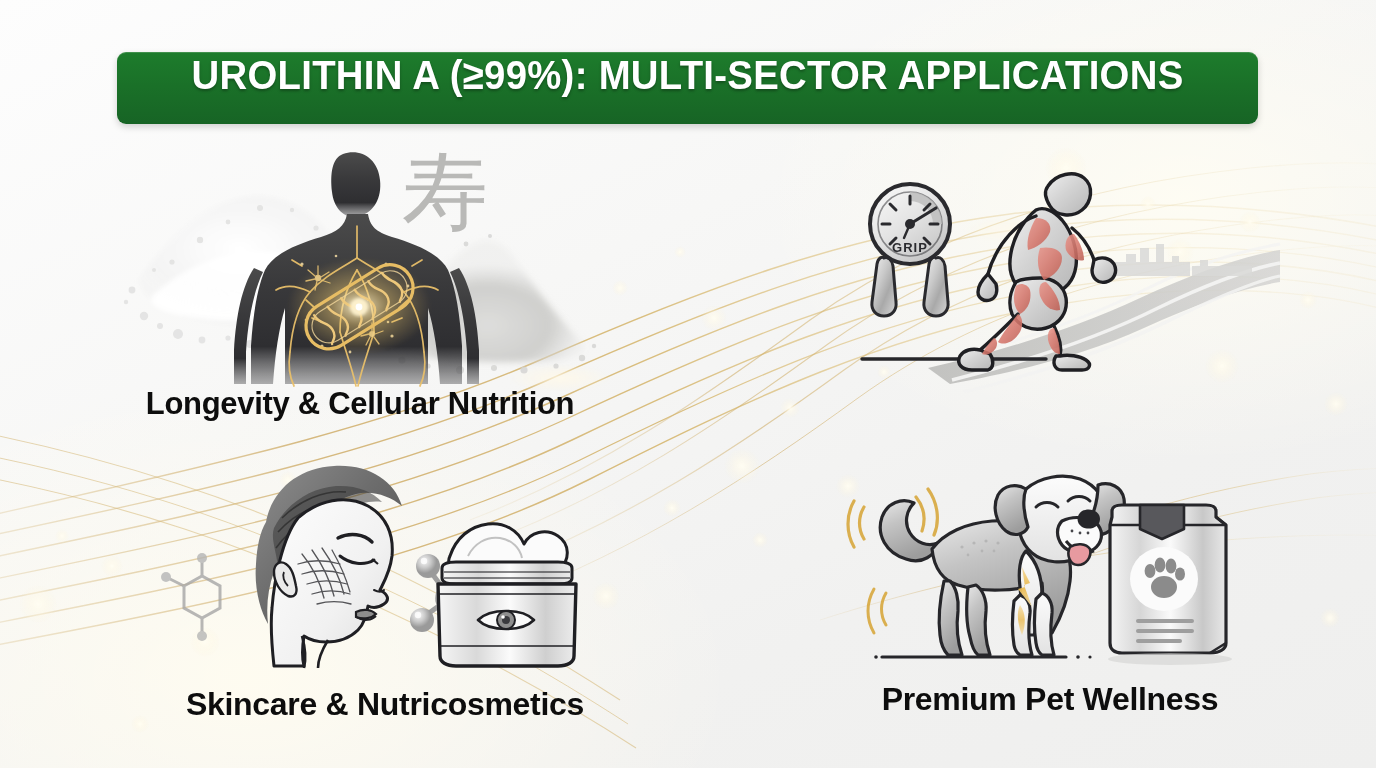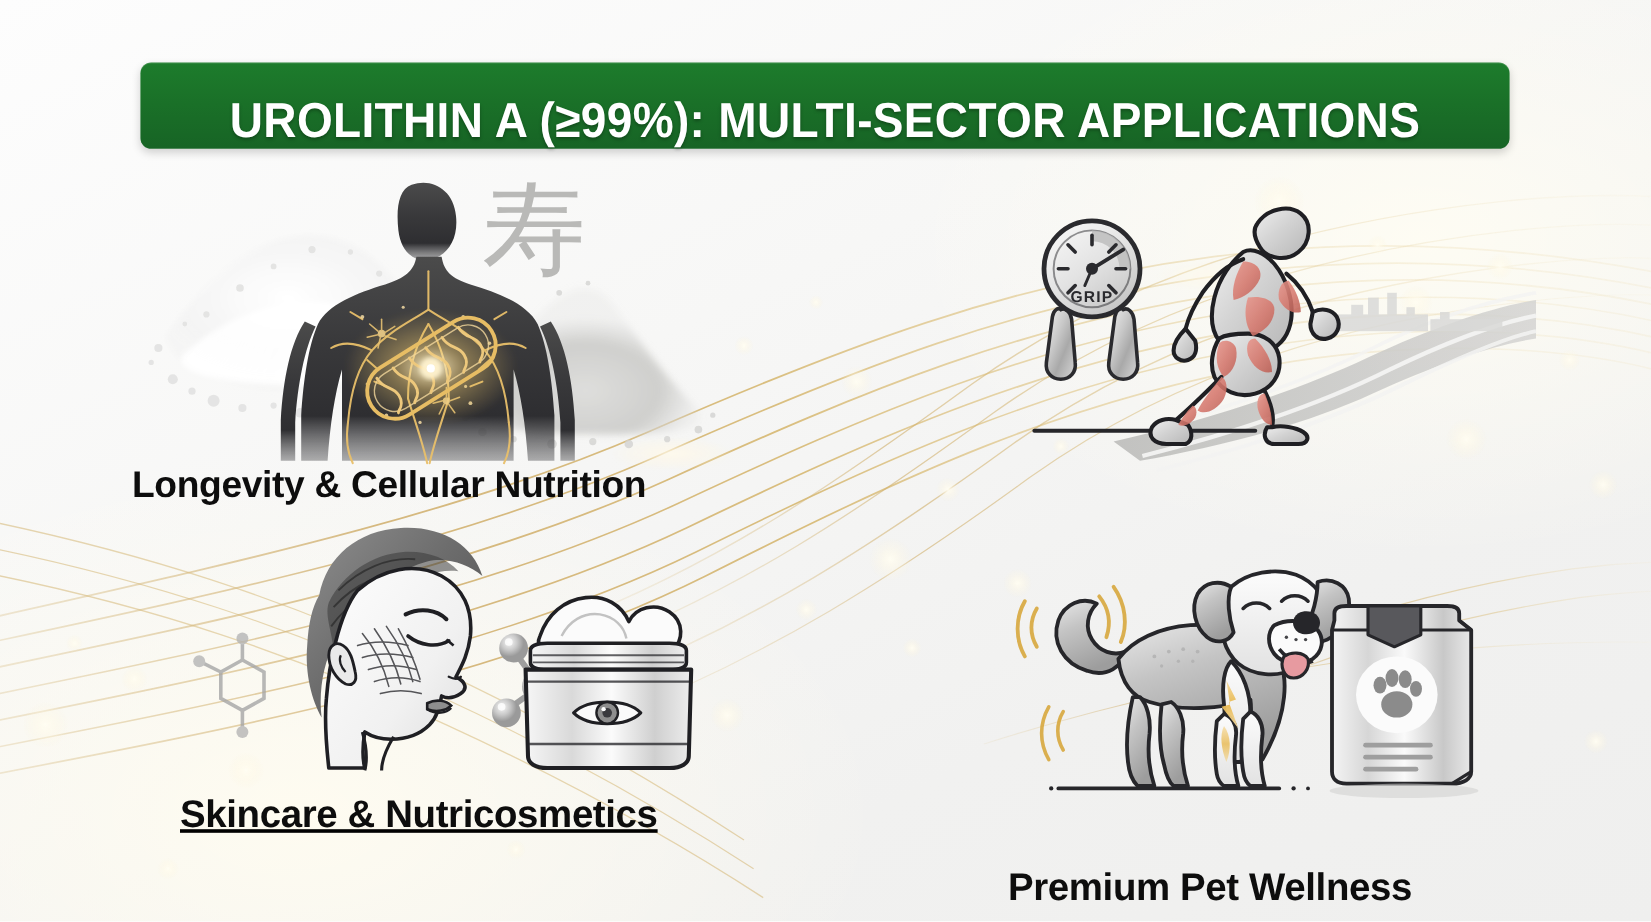--- a/index.html
+++ b/index.html
@@ -24,56 +24,57 @@
   .bokeh { position:absolute; inset:0; pointer-events:none; }
 
   
   #banner {
     position: absolute;
     left: 117px; top: 52px;
     width: 1141px; height: 72px;
     border-radius: 9px;
     background: linear-gradient(180deg, #1d7c2c 0%, #1a7028 48%, #176425 100%);
     box-shadow: 0 3px 7px rgba(0,0,0,0.17), inset 0 1px 0 rgba(255,255,255,0.16);
-    display: flex; align-items: flex-end; justify-content: center;
+    display: flex; align-items: flex-start; justify-content: center;
   }
   #banner-title {
     color: #ffffff;
     font-family: "Liberation Sans Narrow", "Liberation Sans", sans-serif;
     font-weight: bold;
     font-size: 41px;
     letter-spacing: 0.3px;
     white-space: nowrap;
     transform: scaleX(0.935);
     text-shadow: 0 2px 3px rgba(0,0,0,0.30);
   }
 
   
   .cell { position: absolute; }
   #cell-1 { left: 110px;  top: 140px; width: 500px; height: 300px; }
   #cell-2 { left: 840px;  top: 156px; width: 440px; height: 300px; }
-  #cell-3 { left: 150px;  top: 434px; width: 470px; height: 290px; text-decoration: underline; }
+  #cell-3 { left: 150px;  top: 460px; width: 470px; height: 290px; }
   #cell-4 { left: 840px;  top: 455px; width: 420px; height: 290px; }
 
   .art { position: relative; width: 100%; }
   #cell-1 .art, #cell-2 .art { height: 248px; }
   #cell-3 .art, #cell-4 .art { height: 228px; }
 
   .cell-label {
+    text-align: center;
     font-weight: bold;
     color: #0d0d0d;
     font-size: 31px;
     letter-spacing: -0.3px;
     white-space: nowrap;
     line-height: 1;
   }
   #cell-1 .cell-label { font-size: 31px; }
   #cell-2 .cell-label { font-size: 31px; }
   #cell-3 .cell-label { font-size: 32px; }
-  #cell-4 .cell-label { font-size: 32px; margin-top: 40px; }
+  #cell-4 .cell-label { font-size: 32px; }
 
   svg { display: block; overflow: visible; }
   .kanji {
     position: absolute;
     font-family: "DejaVu Sans", sans-serif;
     color: #b9b9b7;
     font-size: 86px;
     line-height: 1;
     left: 292px; top: 8px;
     font-weight: 500;

